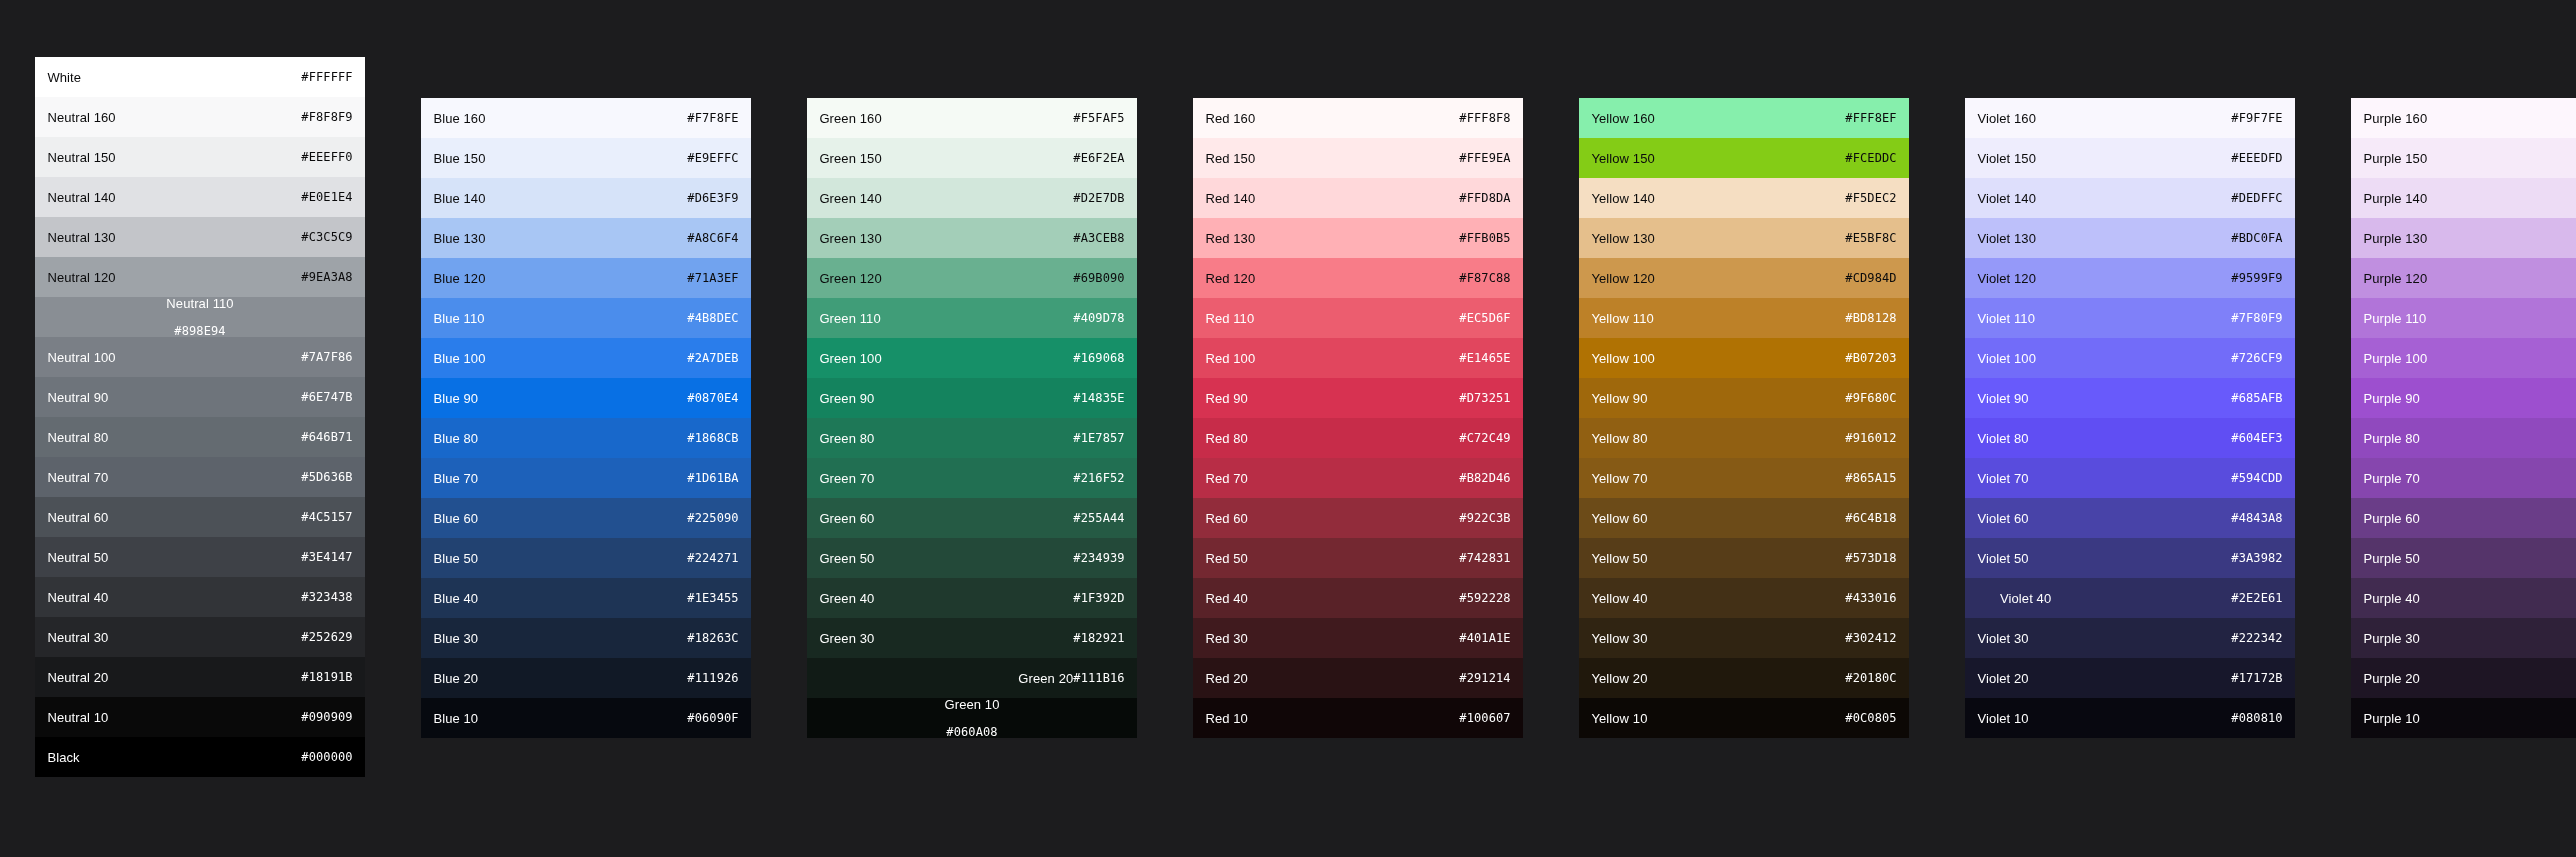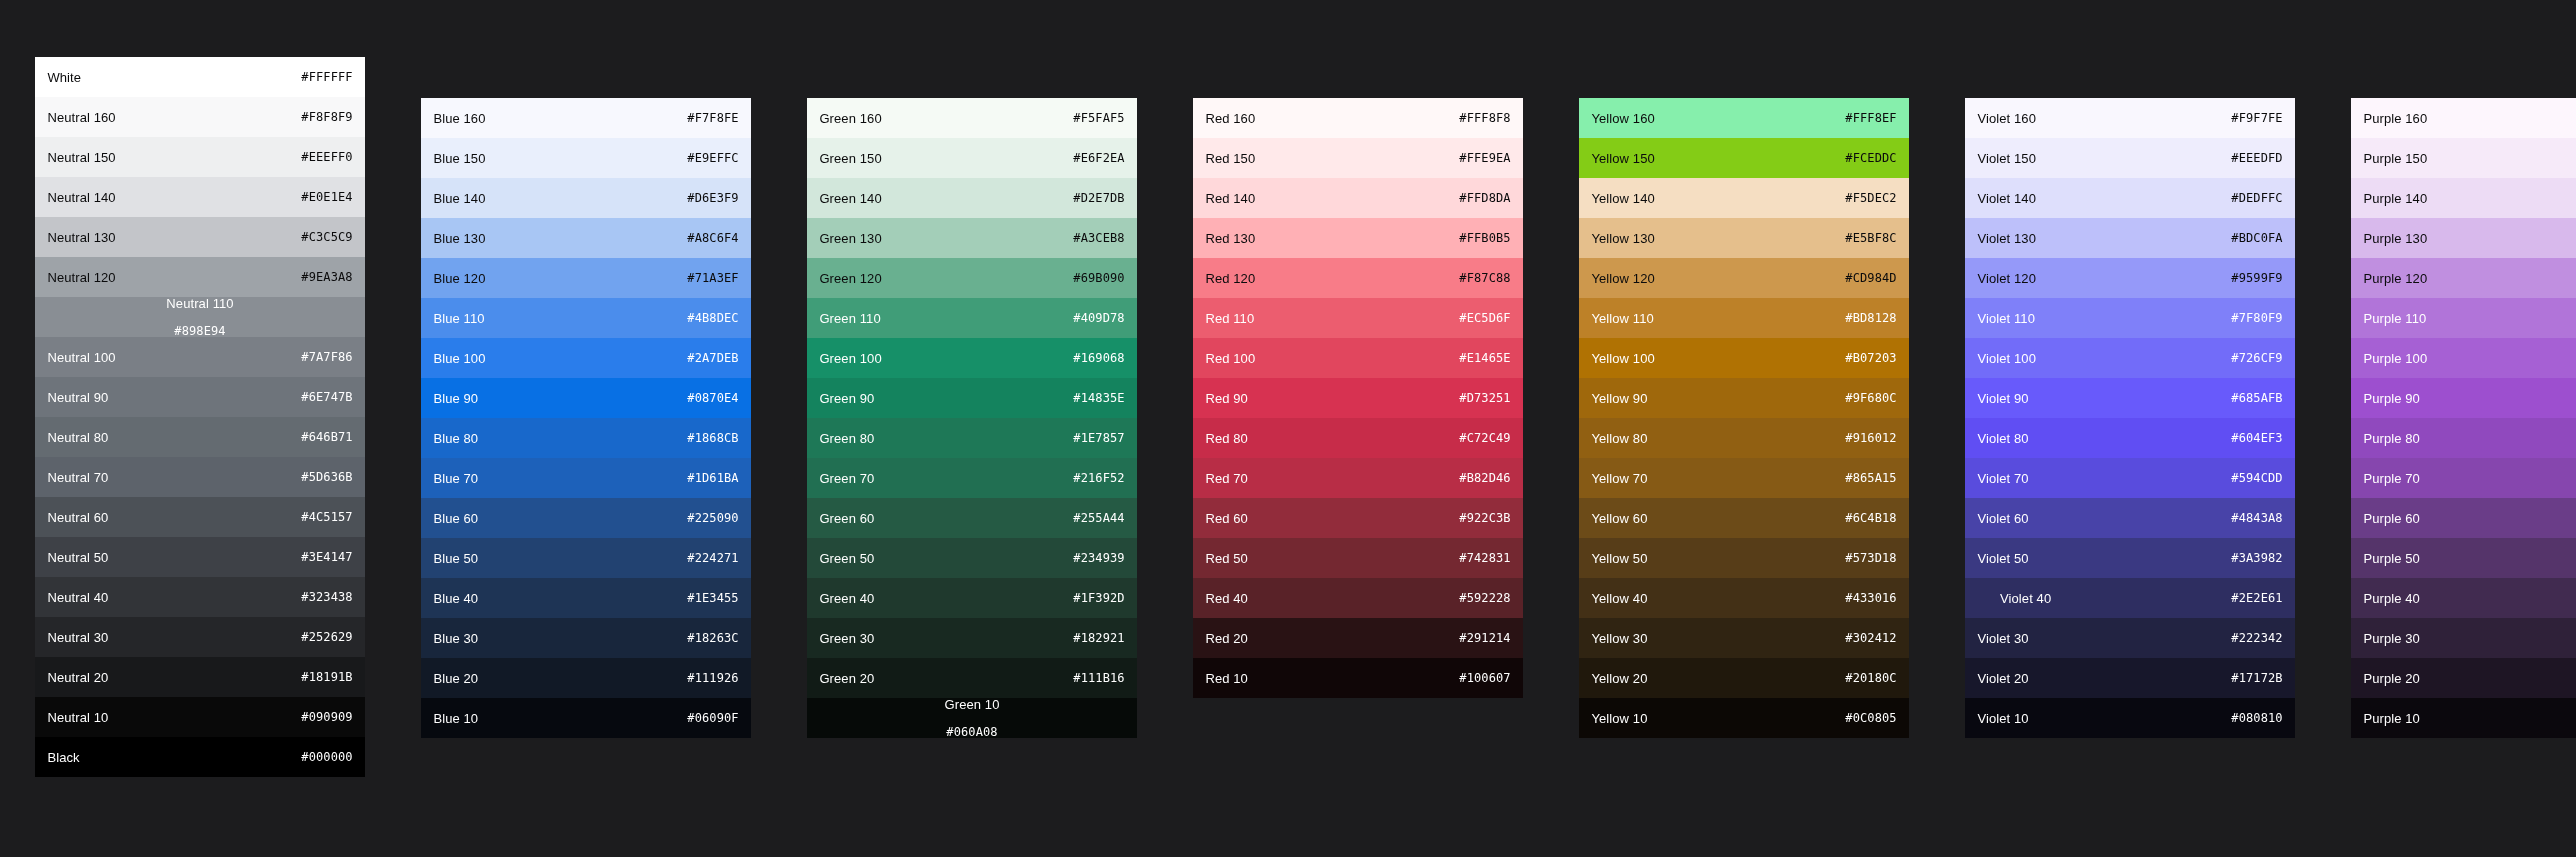--- a/index.html
+++ b/index.html
@@ -271,21 +271,21 @@
         <span class="swatch-hex ink-light">#234939</span>
       </div>
       <div class="swatch-row" style="background-color: rgb(31, 57, 45);">
         <span class="swatch-name ink-light">Green 40</span>
         <span class="swatch-hex ink-light">#1F392D</span>
       </div>
       <div class="swatch-row" style="background-color: rgb(24, 41, 33);">
         <span class="swatch-name ink-light">Green 30</span>
         <span class="swatch-hex ink-light">#182921</span>
       </div>
-      <div class="swatch-row" style="background-color: rgb(17, 27, 22);">
+      <div class="swatch-row" style="background-color: rgb(17, 27, 22); justify-content: flex-end;">
         <span class="swatch-name ink-light">Green 20</span>
         <span class="swatch-hex ink-light">#111B16</span>
       </div>
       <div class="swatch-row" style="background-color: rgb(6, 10, 8); flex-direction: column;">
         <span class="swatch-name ink-light">Green 10</span>
         <span class="swatch-hex ink-light">#060A08</span>
       </div>
     </div>
     <div class="swatch-card offset-chroma">
       <div class="swatch-row" style="background-color: rgb(255, 248, 248);">
@@ -333,20 +333,24 @@
         <span class="swatch-hex ink-light">#922C3B</span>
       </div>
       <div class="swatch-row" style="background-color: rgb(116, 40, 49);">
         <span class="swatch-name ink-light">Red 50</span>
         <span class="swatch-hex ink-light">#742831</span>
       </div>
       <div class="swatch-row" style="background-color: rgb(89, 34, 40);">
         <span class="swatch-name ink-light">Red 40</span>
         <span class="swatch-hex ink-light">#592228</span>
       </div>
+      <div class="swatch-row" style="background-color: rgb(64, 26, 30);">
+        <span class="swatch-name ink-light">Red 30</span>
+        <span class="swatch-hex ink-light">#401A1E</span>
+      </div>
       <div class="swatch-row" style="background-color: rgb(41, 18, 20);">
         <span class="swatch-name ink-light">Red 20</span>
         <span class="swatch-hex ink-light">#291214</span>
       </div>
       <div class="swatch-row" style="background-color: rgb(16, 6, 7);">
         <span class="swatch-name ink-light">Red 10</span>
         <span class="swatch-hex ink-light">#100607</span>
       </div>
     </div>
     <div class="swatch-card offset-chroma">

